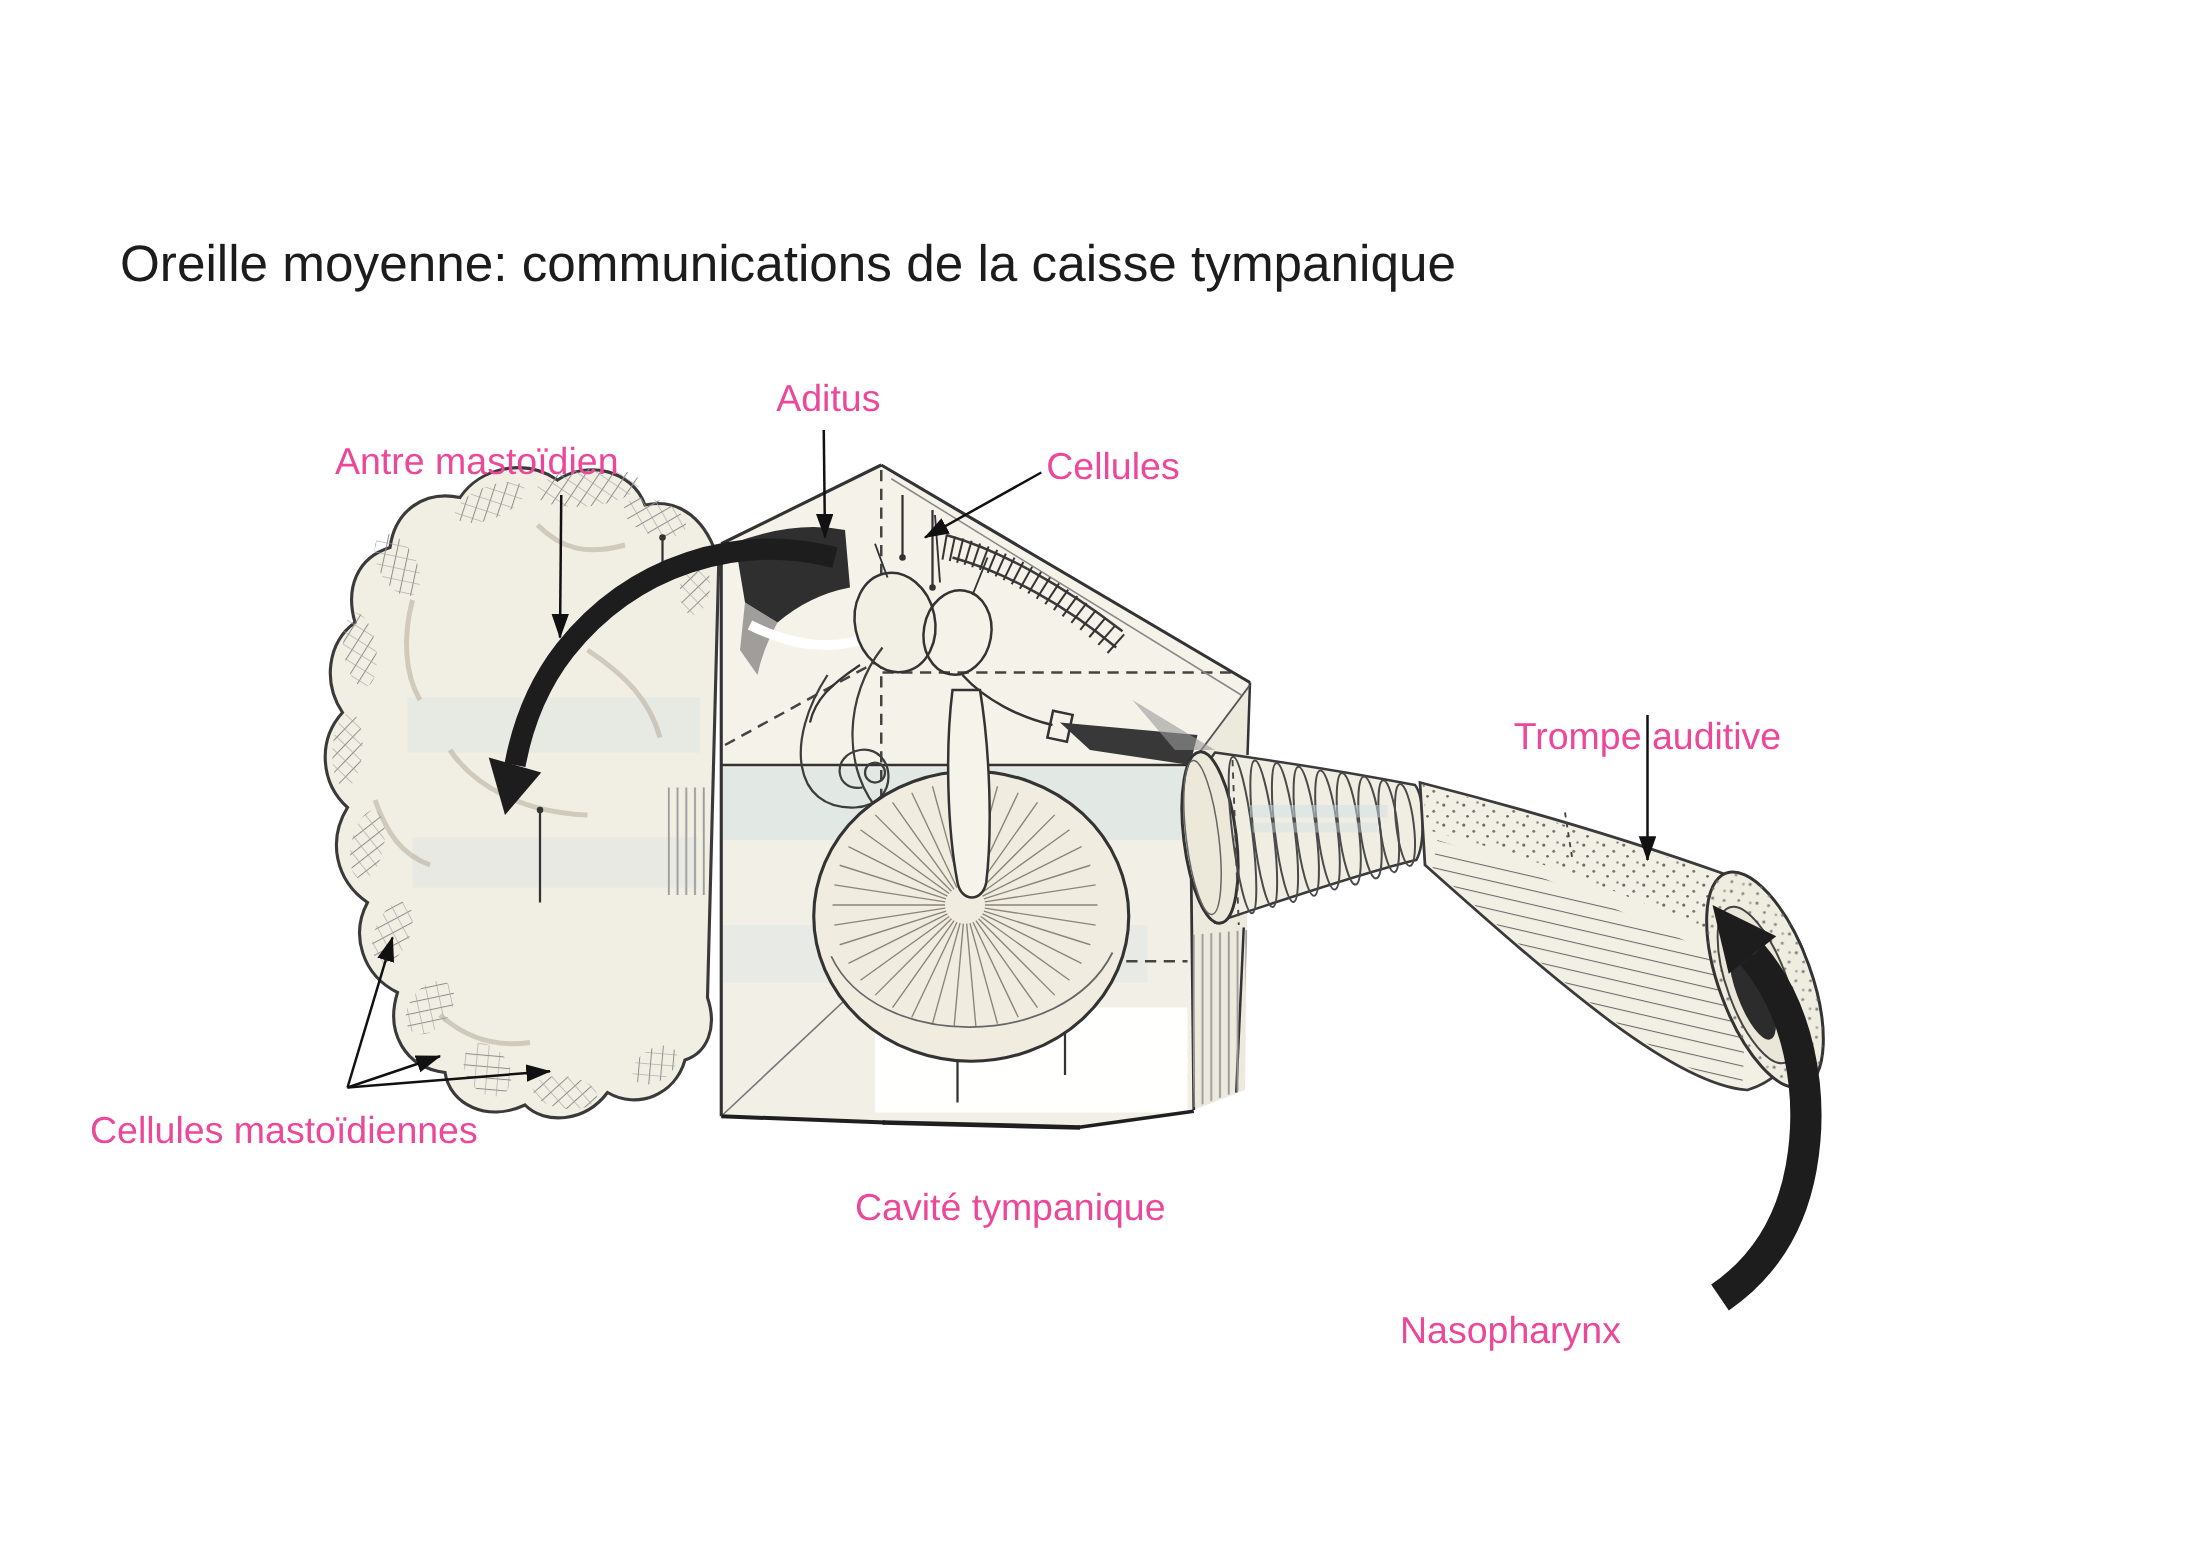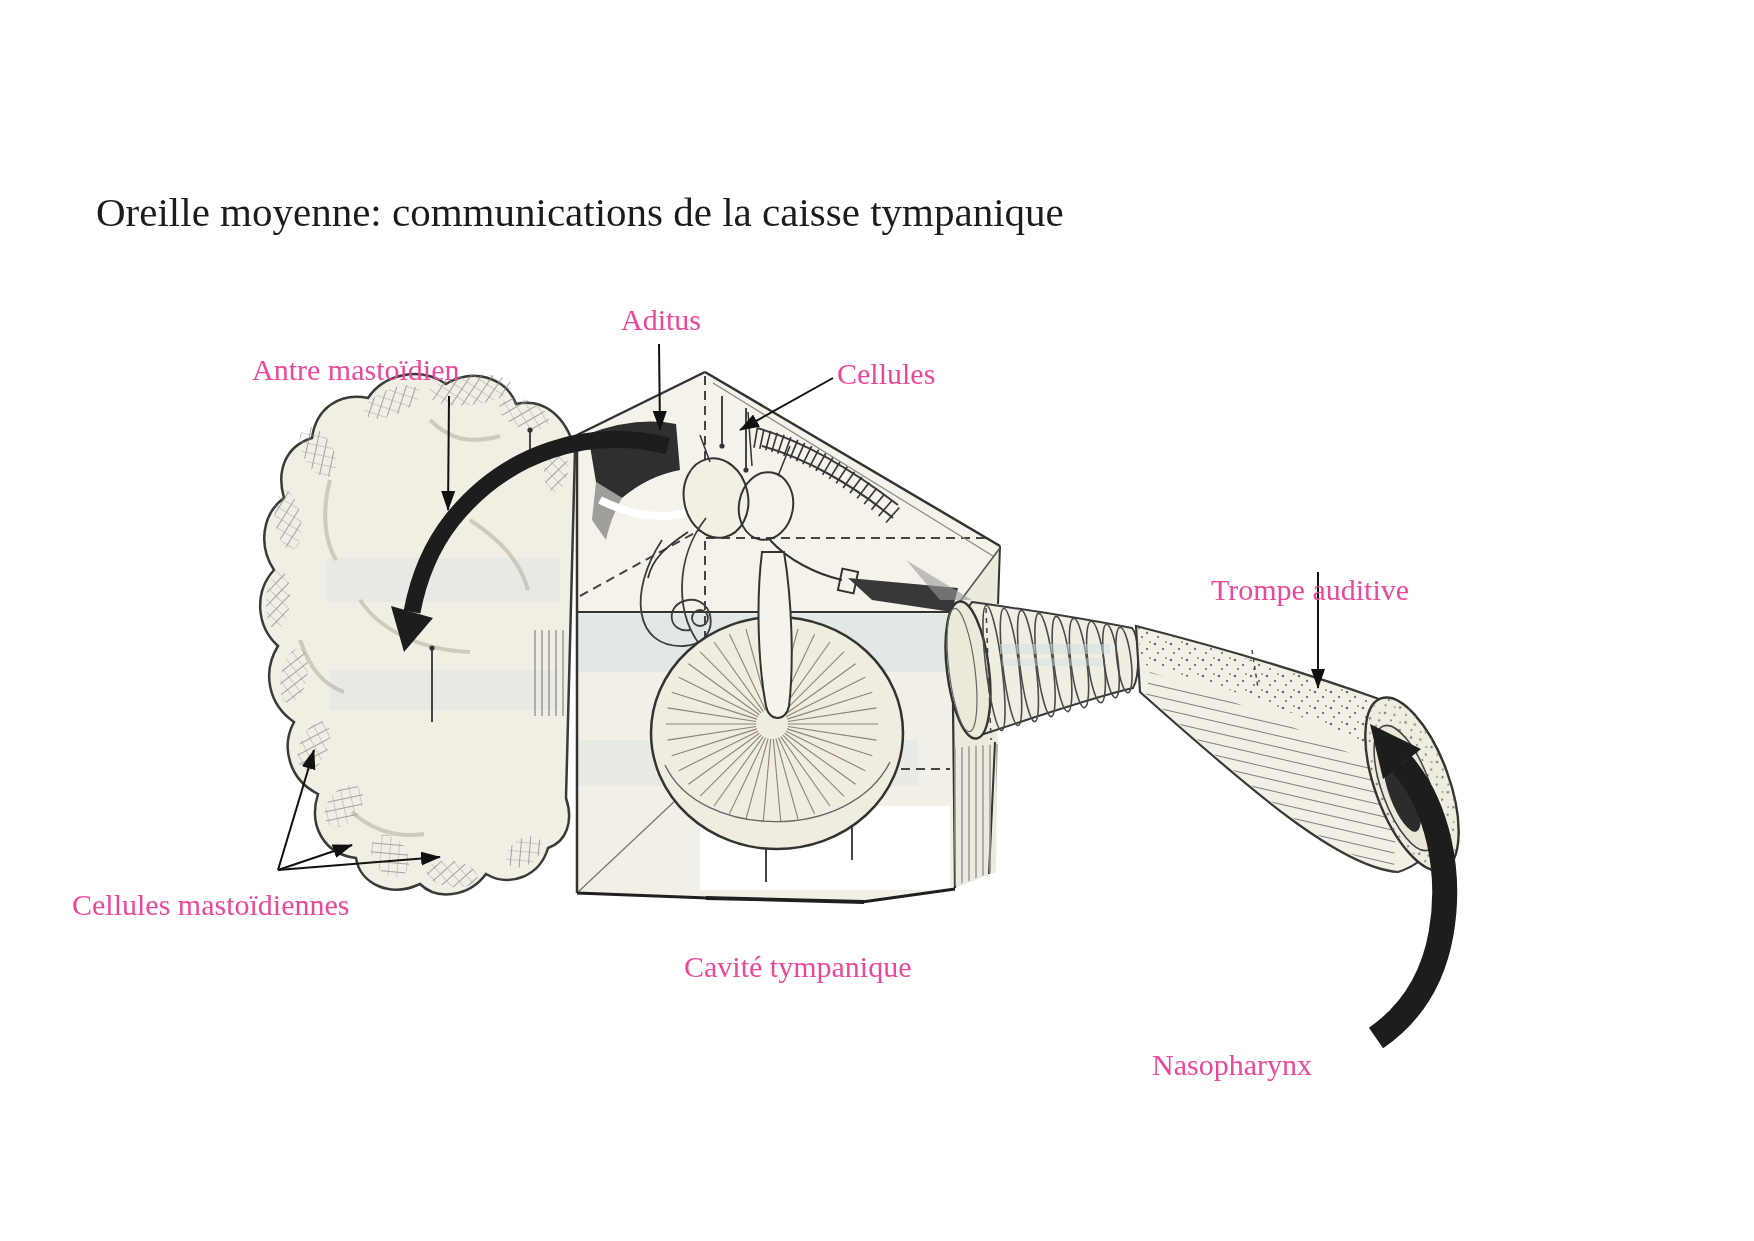--- a/index.html
+++ b/index.html
@@ -1,26 +1,26 @@
 <!DOCTYPE html>
 <html><head>
 <meta charset="utf-8">
 <style>
   html,body{margin:0;padding:0;background:#ffffff;}
   .stage{position:relative;width:1580px;height:1241px;background:#ffffff;overflow:hidden;
-         font-family:Liberation Serif, serif;}
+         font-family:Liberation Sans, sans-serif;}
   .title{position:absolute;left:96px;top:188px;font-size:41px;color:#1c1c1c;white-space:nowrap;}
   .lbl{position:absolute;font-size:30px;color:#ec4899;white-space:nowrap;}
   #lbl-aditus{left:621px;top:303px;}
-  #lbl-antre{left:252px;top:353px;}
+  #lbl-antre{left:268px;top:353px;}
   #lbl-attique{left:837px;top:357px;}
   #lbl-trompe{left:1211px;top:533px;margin-top:40px;}
   #lbl-cellules{left:72px;top:888px;}
   #lbl-cavite{left:684px;top:950px;text-align:center;}
-  #lbl-naso{left:1152px;top:1048px;}
+  #lbl-naso{left:1120px;top:1048px;}
   svg{position:absolute;left:0;top:0;}
 </style>
 </head>
 <body>
 
 <div class="stage">
 
   <svg id="fig" width="1754" height="1241" viewBox="0 0 1754 1241">
     <defs>
       <pattern id="xh" width="9" height="9" patternUnits="userSpaceOnUse" patternTransform="rotate(40)">

